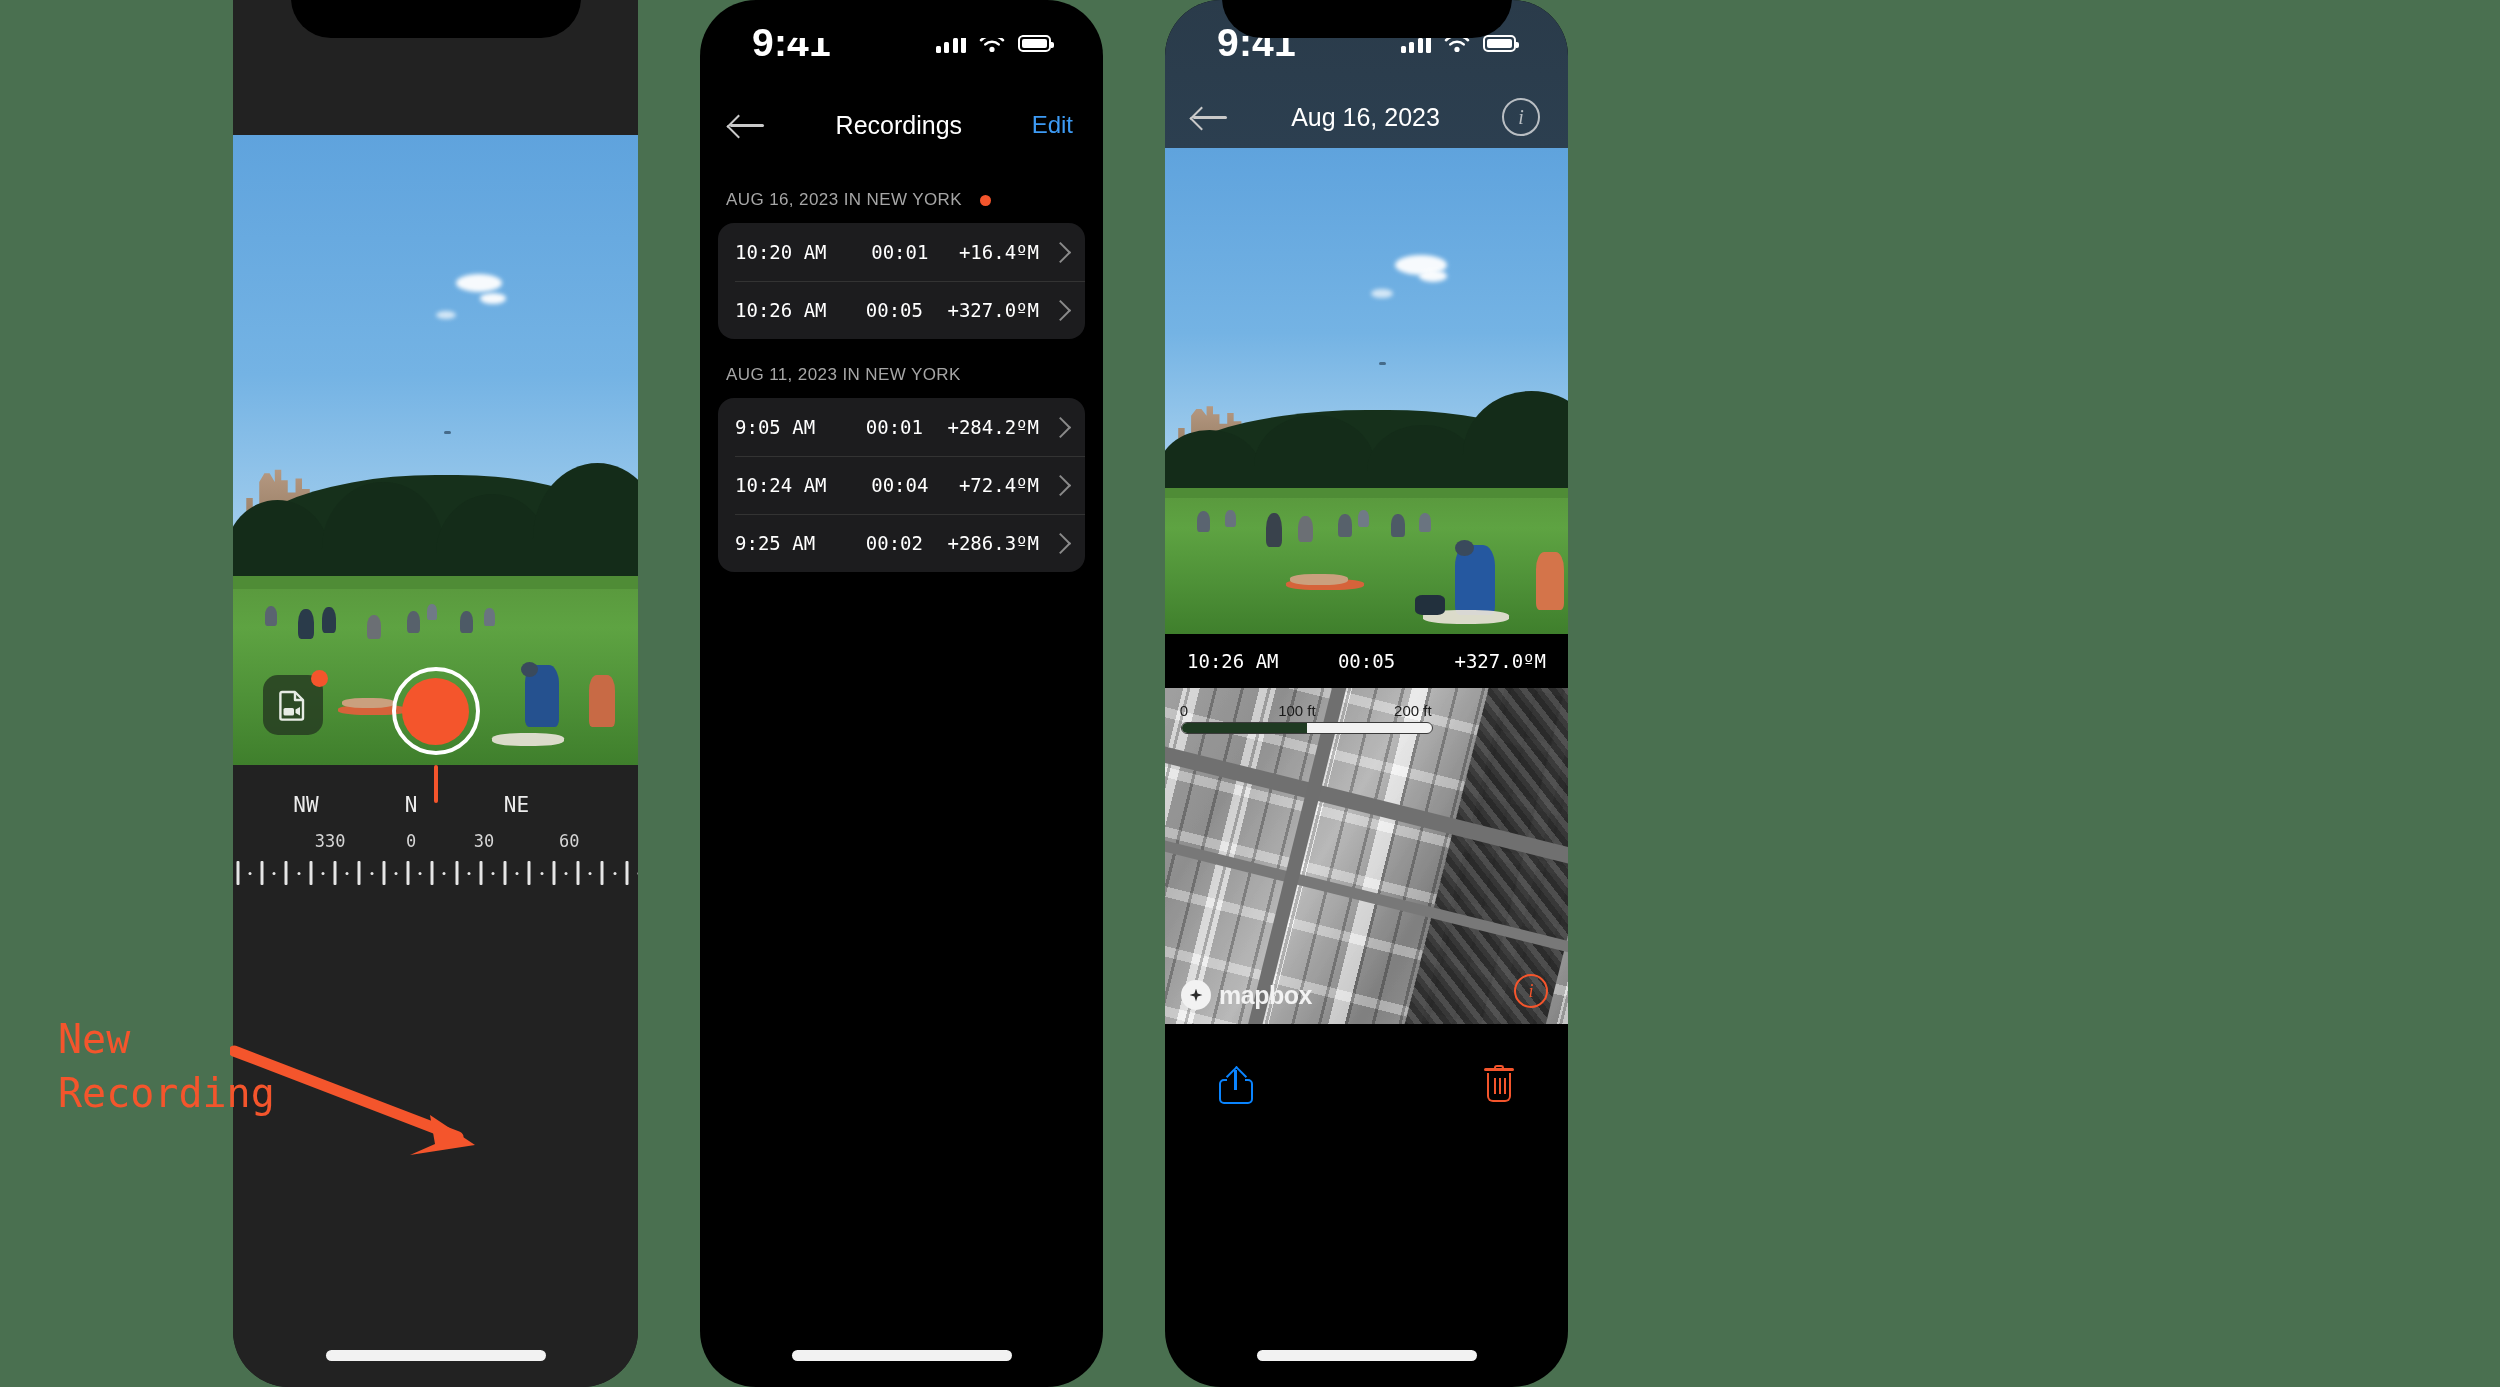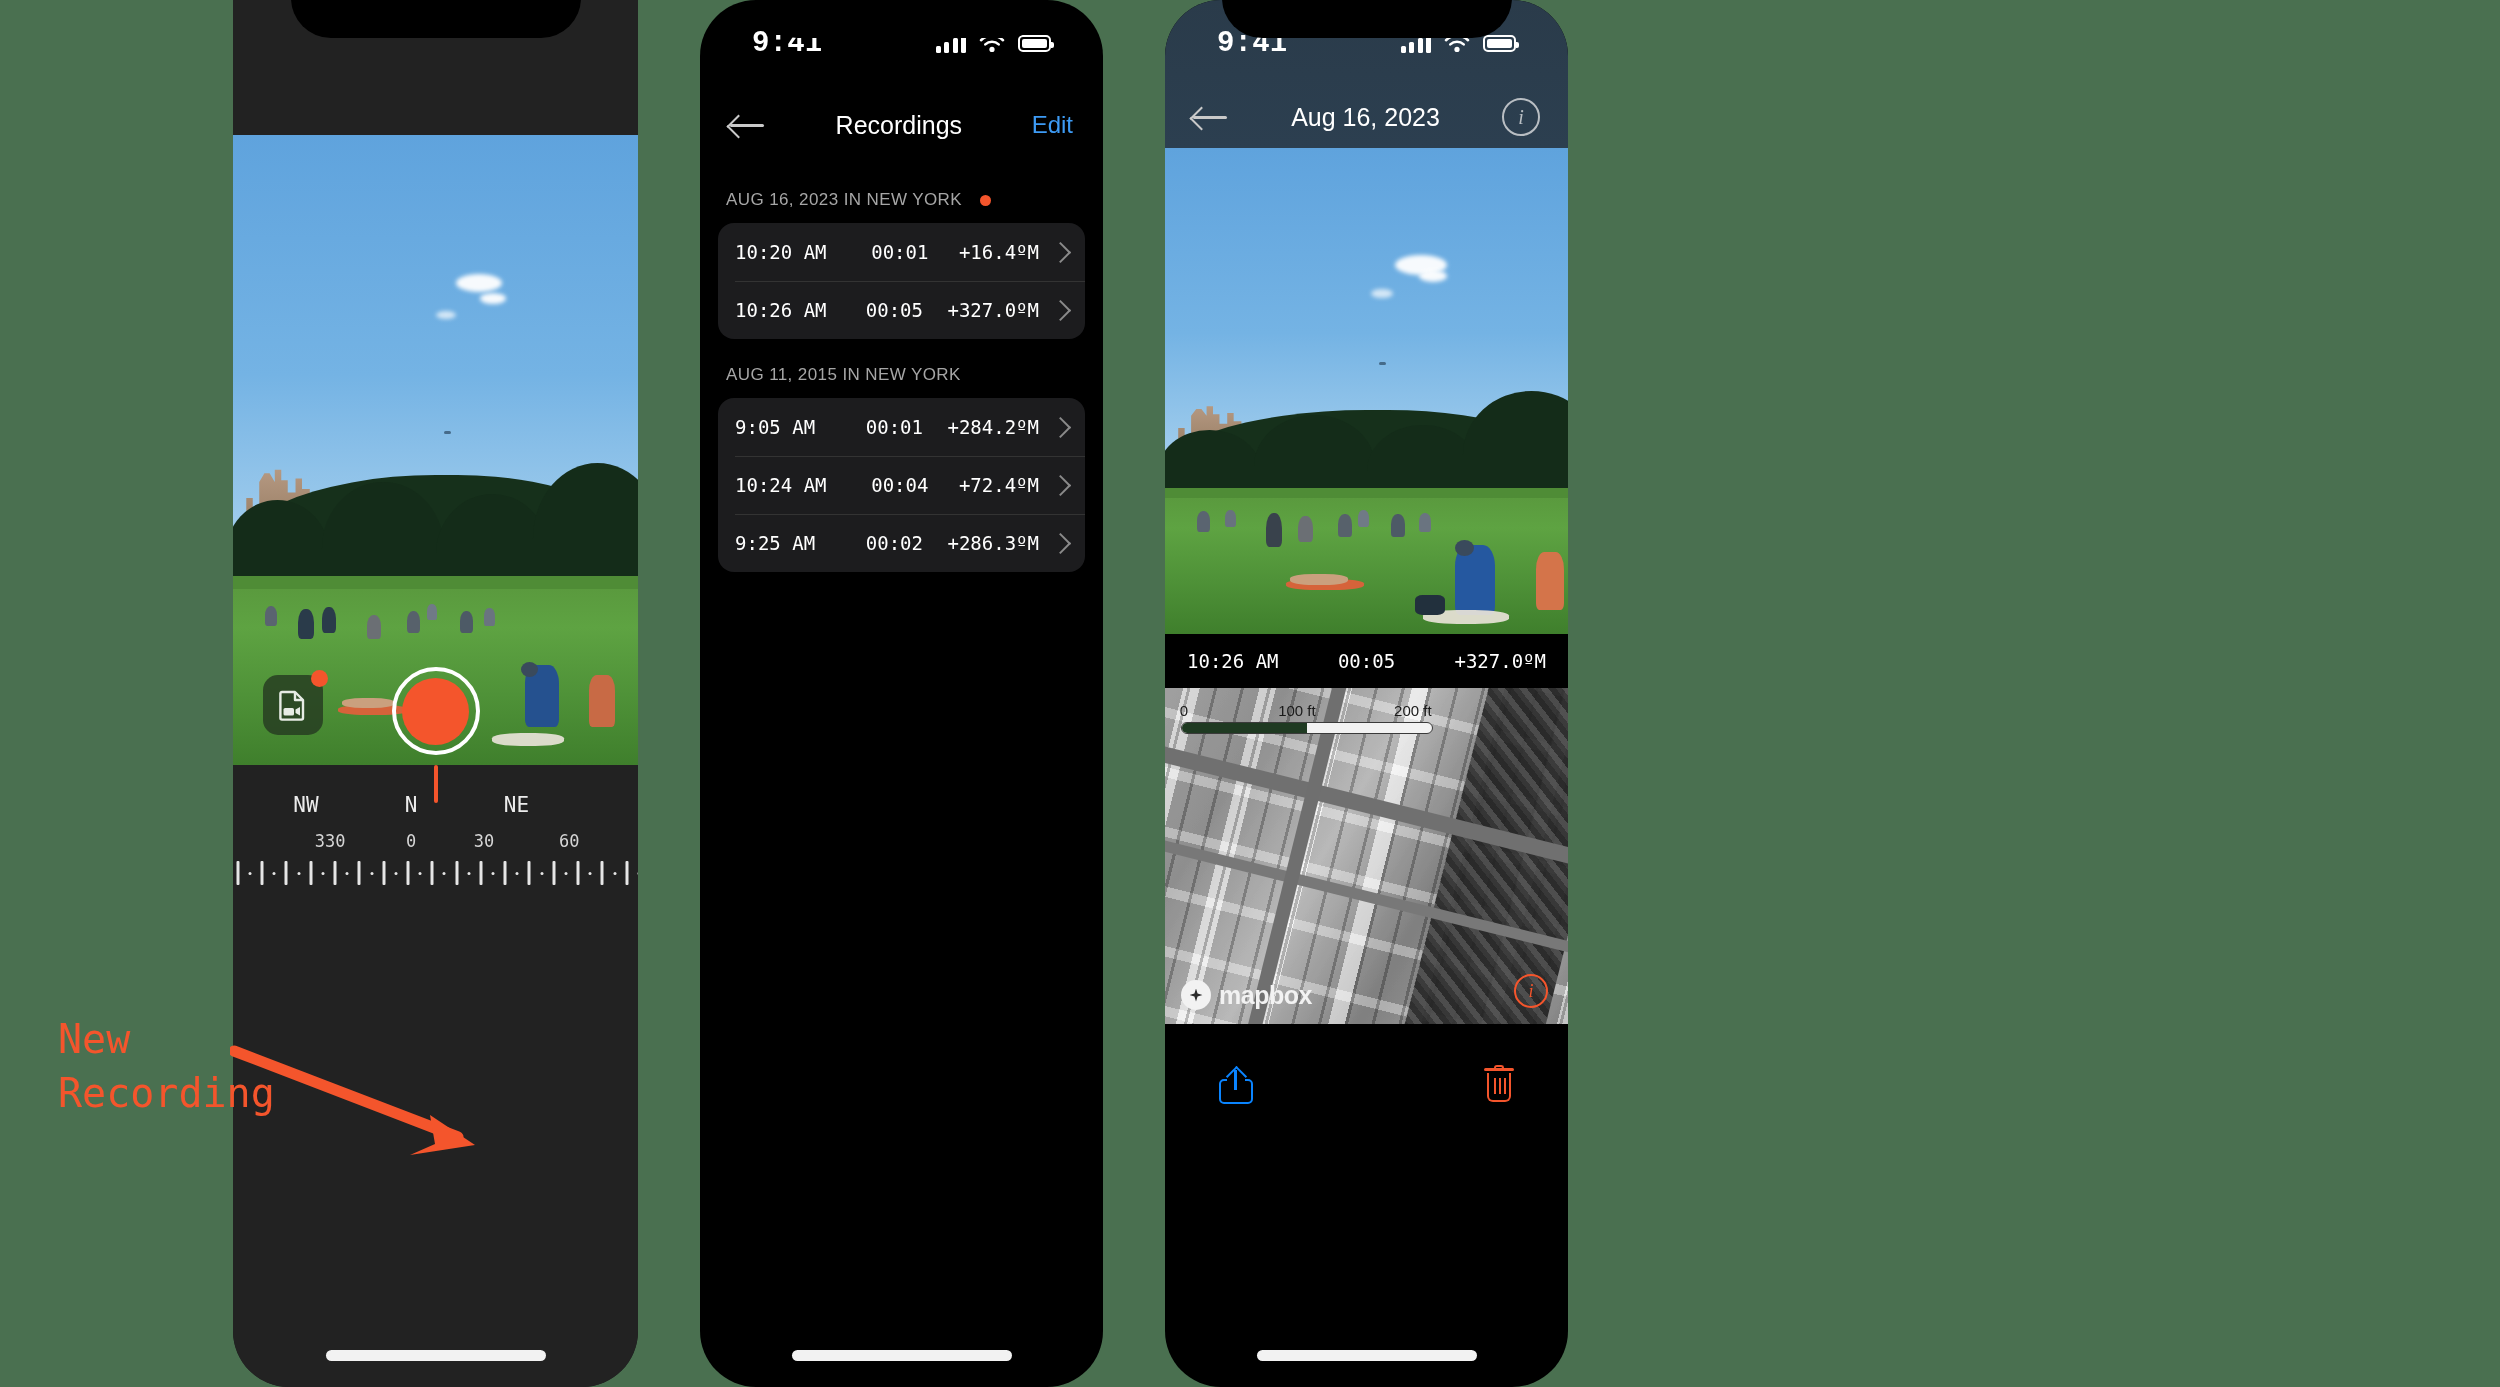--- a/index.html
+++ b/index.html
@@ -18,21 +18,21 @@
   .phone.rounded-all .screen{border-radius:56px;}
   .notch{position:absolute;top:-34px;left:50%;transform:translateX(-50%);
          width:290px;height:72px;background:#000;border-radius:0 0 40px 40px;z-index:40;}
   .homebar{position:absolute;bottom:26px;left:50%;transform:translateX(-50%);
            width:220px;height:11px;border-radius:6px;background:#f2f2f2;z-index:45;}
 
   
   .statusbar{position:absolute;top:0;left:0;right:0;height:86px;z-index:35;
              display:flex;align-items:center;justify-content:space-between;
              padding:0 52px;box-sizing:border-box;color:#fff;}
-  .sb-time{font-size:29px;font-weight:700;letter-spacing:.2px;font-family:Liberation Mono, monospace;}
+  .sb-time{font-size:39px;font-weight:700;letter-spacing:.2px;}
   .sb-right{display:flex;align-items:center;gap:13px;}
   .bars{display:flex;align-items:flex-end;gap:3.5px;height:20px;}
   .bars i{display:block;width:5px;background:#fff;border-radius:1.5px;}
   .bars i:nth-child(1){height:7px}.bars i:nth-child(2){height:11px}
   .bars i:nth-child(3){height:15px}.bars i:nth-child(4){height:20px}
   .batt{width:33px;height:17px;border:2.2px solid #fff;border-radius:5px;position:relative;box-sizing:border-box;}
   .batt::after{content:"";position:absolute;right:-5px;top:5px;width:2.6px;height:6px;background:#fff;border-radius:0 2px 2px 0;}
   .batt i{position:absolute;inset:2px;background:#fff;border-radius:2px;display:block;}
 
   
@@ -370,21 +370,21 @@
               <div class="row2">
                 <span class="c-time">10:26 AM</span>
                 <span class="c-dur">00:05</span>
                 <span class="c-val">+327.0ºM</span>
                 <span class="chev"></span>
               </div>
             </div>
           </div>
           <div class="grp">
             <div class="grp-head">
-              <span>AUG 11, 2015 IN NEW YORK</span>
+              <span>AUG 11, 2023 IN NEW YORK</span>
             </div>
             <div class="card2">
               <div class="row2">
                 <span class="c-time">9:05 AM</span>
                 <span class="c-dur">00:01</span>
                 <span class="c-val">+284.2ºM</span>
                 <span class="chev"></span>
               </div>
               <div class="row2">
                 <span class="c-time">10:24 AM</span>

